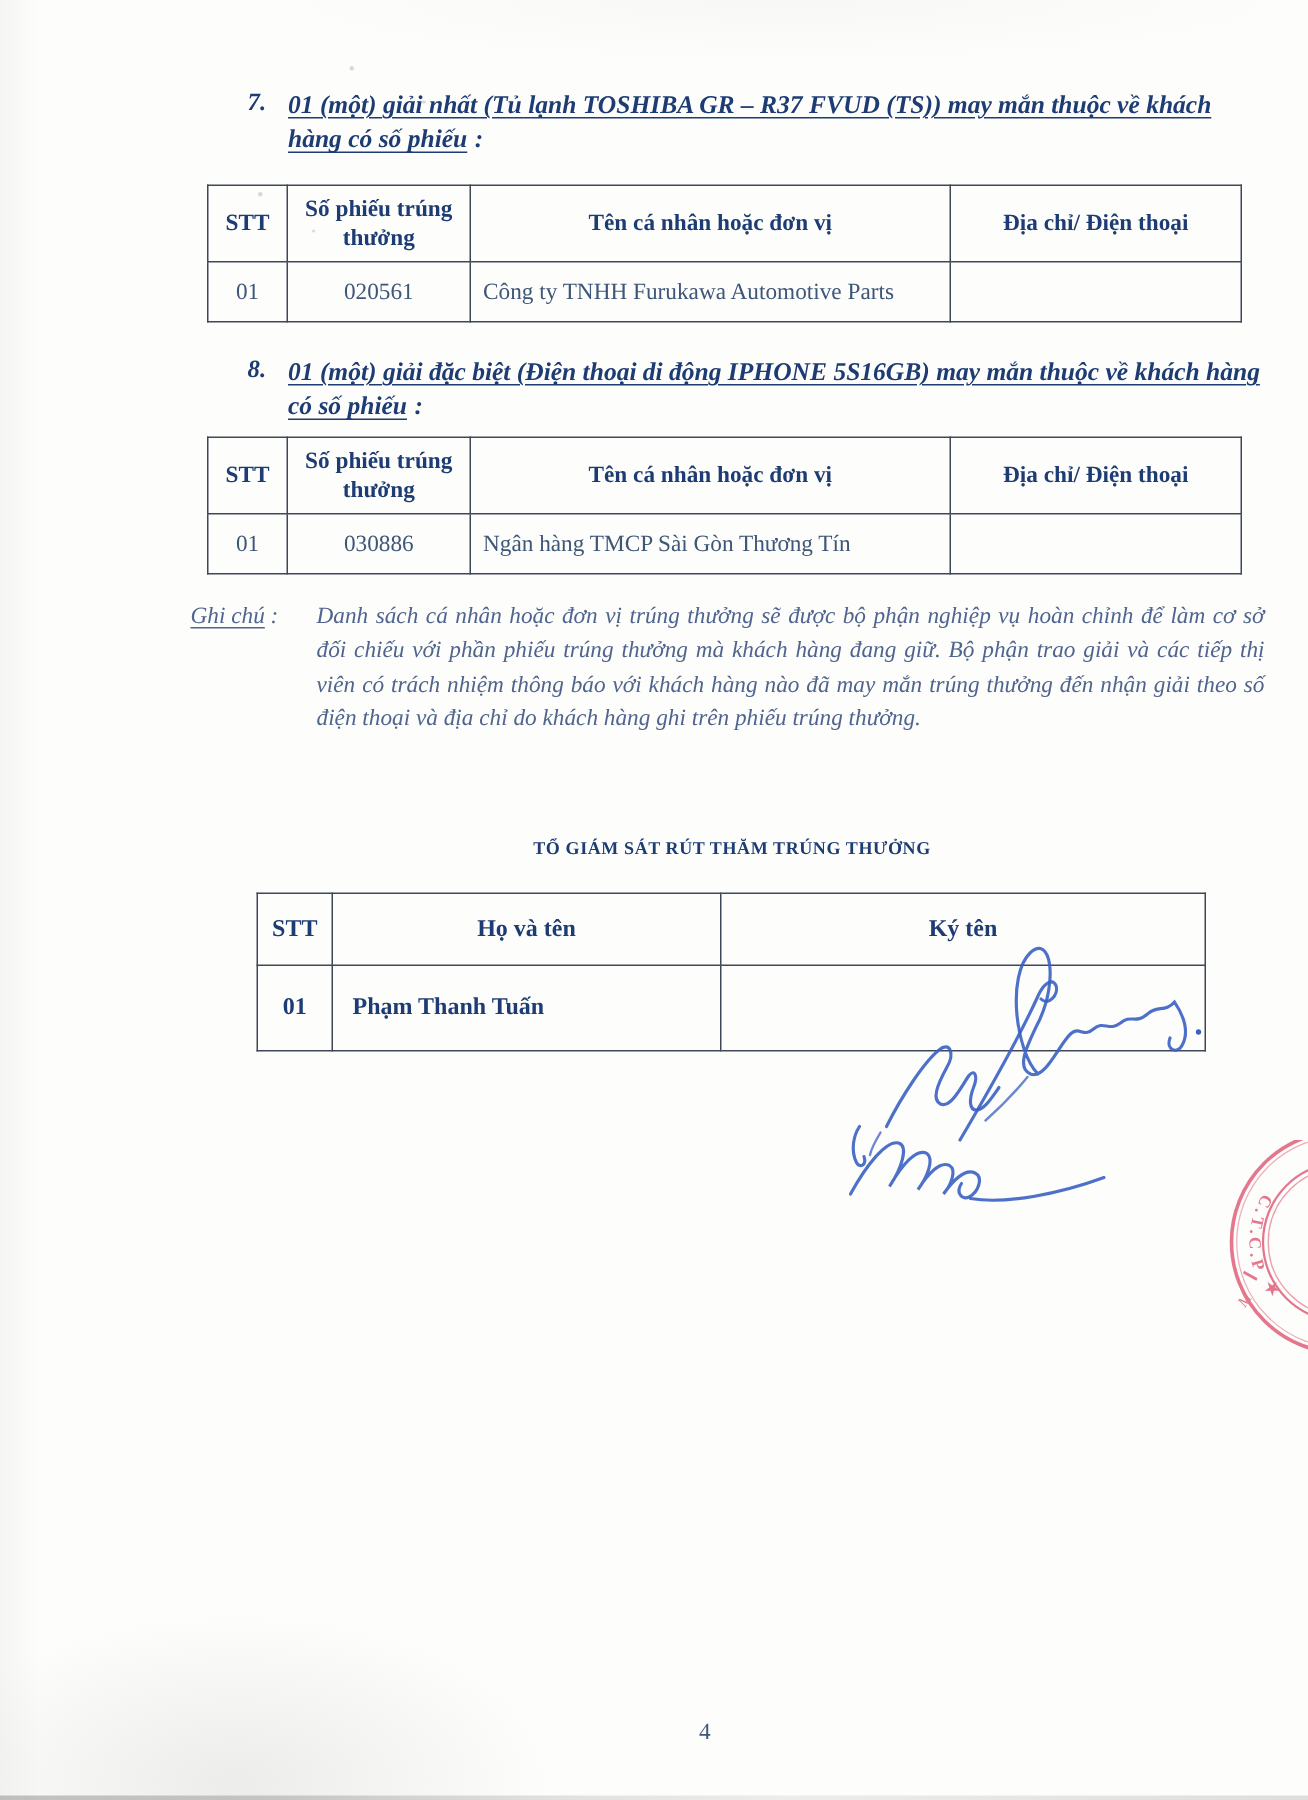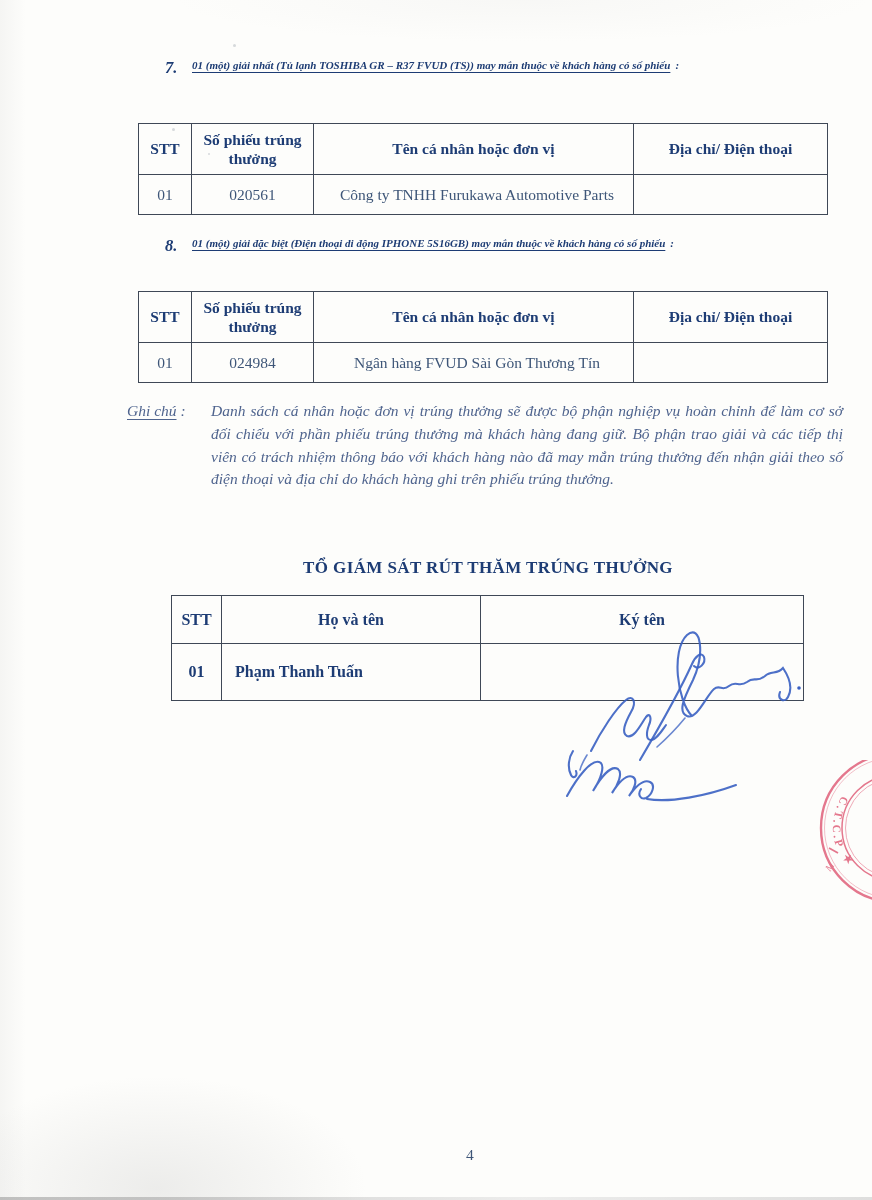--- a/index.html
+++ b/index.html
@@ -23,43 +23,43 @@
   .scan-bottom-edge{
     position:absolute;left:0;bottom:0;width:100%;height:3px;
     background:linear-gradient(90deg,#8a8a8a 0%,#9a9a9a 20%,#c4c4c4 42%,#dcdcdc 60%,#cccccc 82%,#bfbfbf 100%);
     opacity:.5;
   }
   .speck{position:absolute;background:#7d8793;border-radius:50%;opacity:.3;}
 
   
   .section-item{position:absolute;left:165px;width:676px;display:flex;}
   .section-num{flex:0 0 27px;font-weight:bold;font-style:italic;font-size:16.5px;color:var(--ink,#1d3c74);}
-  .section-title{flex:1;font-weight:bold;font-style:italic;font-size:11px;line-height:1.38;color:var(--ink,#1d3c74);}
+  .section-title{flex:1;font-weight:bold;font-style:italic;font-size:17px;line-height:1.38;color:var(--ink,#1d3c74);}
   .section-title .u{text-decoration:underline;text-underline-offset:3px;}
   .section-title .colon{margin-left:5px;text-decoration:none;}
 
   
   .prize-table-wrap{position:absolute;left:138px;}
   table{border-collapse:collapse;table-layout:fixed;font-family:Liberation Serif, serif;}
   .prize-table{width:689px;}
   .prize-table th,.prize-table td{border:1.6px solid #3f4856;overflow:hidden;}
   .prize-table th{height:50px;font-size:15.5px;font-weight:bold;color:var(--ink,#1d3c74);text-align:center;vertical-align:middle;line-height:1.25;padding:0 4px;}
   .prize-table td{height:37px;font-size:15.5px;color:var(--body,#3e5678);vertical-align:middle;}
   .td-center{text-align:center;}
-  .td-name{text-align:center;padding-left:8px;}
+  .td-name{text-align:left;padding-left:8px;}
 
   
   .note{position:absolute;left:127px;top:400px;width:716px;display:flex;font-style:italic;font-size:15.5px;line-height:1.47;color:var(--note,#4f648e);}
   .note-label-col{flex:0 0 84px;}
   .note-label{text-decoration:underline;text-underline-offset:3px;}
   .note-text{flex:1;text-align:justify;}
 
   .closing{position:absolute;left:127px;top:506px;width:712px;font-size:15.8px;line-height:1.35;color:var(--body,#3e5678);text-indent:34px;text-align:justify;}
 
-  .committee-heading{position:absolute;left:130px;top:558px;width:716px;text-align:center;font-weight:bold;font-size:17px;letter-spacing:.4px;color:var(--ink,#1d3c74);}
+  .committee-heading{position:absolute;left:130px;top:558px;width:716px;text-align:center;font-weight:bold;font-size:12px;letter-spacing:.4px;color:var(--ink,#1d3c74);}
 
   .committee-table-wrap{position:absolute;left:171px;top:595px;}
   .committee-table{width:632px;}
   .committee-table th,.committee-table td{border:1.6px solid #3f4856;}
   .committee-table th{height:45px;font-size:16px;font-weight:bold;color:var(--ink,#1d3c74);text-align:center;vertical-align:middle;}
   .committee-table td{height:54px;font-size:16px;vertical-align:middle;}
   .committee-table .td-stt{text-align:center;font-weight:bold;color:var(--ink,#1d3c74);}
   .committee-table .td-member{font-weight:bold;color:var(--ink,#1d3c74);padding-left:13px;}
 
   .signatures{position:absolute;left:480px;top:588px;pointer-events:none;}
@@ -128,22 +128,22 @@
         </colgroup>
       <tbody>
           <tr>
         <th>STT</th>
         <th>Số phiếu trúng thưởng</th>
         <th>Tên cá nhân hoặc đơn vị</th>
         <th>Địa chỉ/ Điện thoại</th>
       </tr>
       <tr>
         <td class="td-center">01</td>
-        <td class="td-center">024984</td>
-        <td class="td-name">Ngân hàng FVUD Sài Gòn Thương Tín</td>
+        <td class="td-center">030886</td>
+        <td class="td-name">Ngân hàng TMCP Sài Gòn Thương Tín</td>
         <td></td>
       </tr>
     </tbody>
       </table>
   </div>
 
   <div class="note">
     <div class="note-label-col"><span class="note-label">Ghi chú</span> <span>:</span></div>
     <div class="note-text">Danh sách cá nhân hoặc đơn vị trúng thưởng sẽ được bộ phận nghiệp vụ hoàn chỉnh để làm cơ sở đối chiếu với phần phiếu trúng thưởng mà khách hàng đang giữ. Bộ phận trao giải và các tiếp thị viên có trách nhiệm thông báo với khách hàng nào đã may mắn trúng thưởng đến nhận giải theo số điện thoại và địa chỉ do khách hàng ghi trên phiếu trúng thưởng.</div>
   </div>

